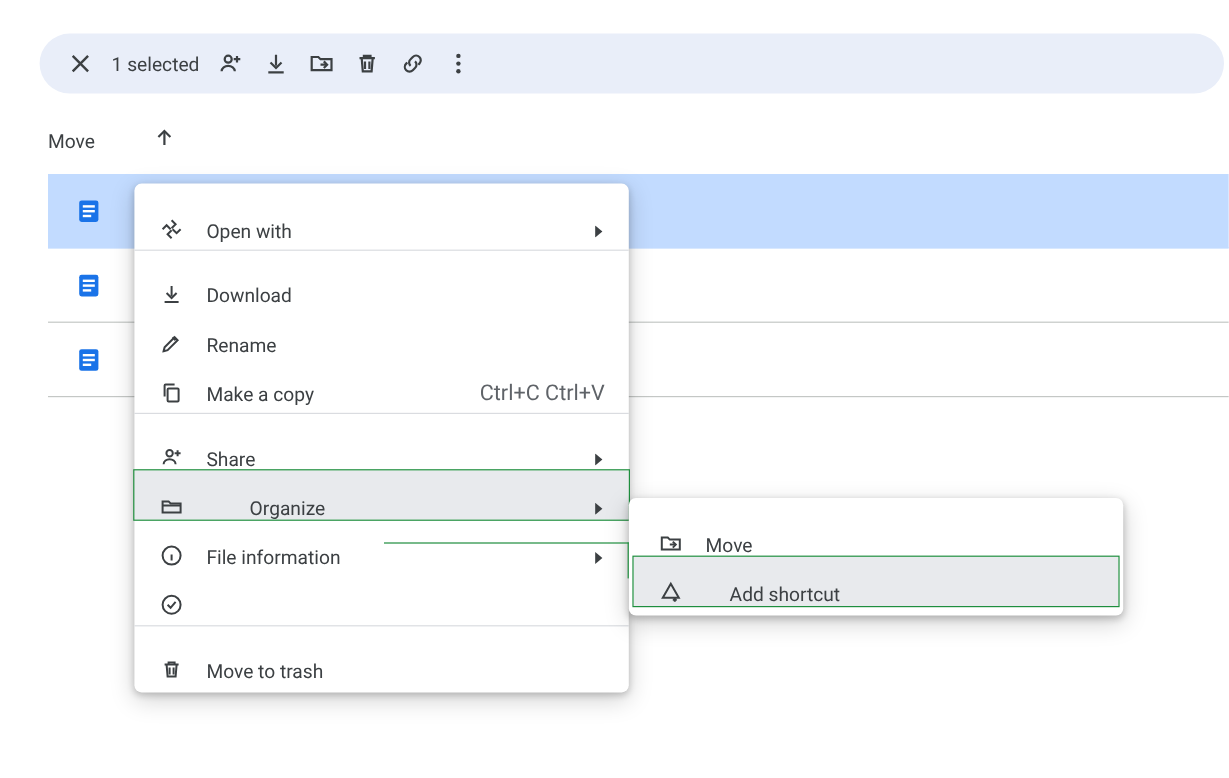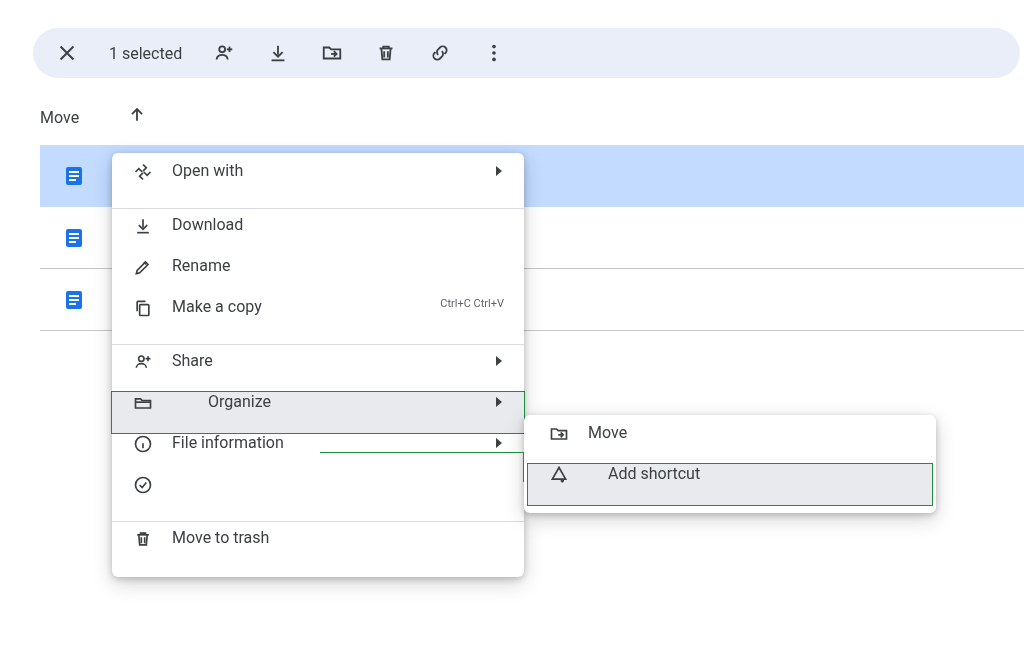--- a/index.html
+++ b/index.html
@@ -20,21 +20,21 @@
     position: absolute;
     left: 33px;
     top: 28px;
     right: 4px;
     height: 50px;
     background: #e9eef9;
     border-radius: 28px;
     display: flex;
     align-items: center;
     padding: 0 22px;
-    gap: 30px;
+    gap: 14px;
     color: #3c4043;
   }
   .selection-bar .icon-btn {
     width: 24px;
     height: 24px;
     display: inline-flex;
     align-items: center;
     justify-content: center;
     color: #3c4043;
   }
@@ -83,41 +83,41 @@
     width: 412px;
     background: #fff;
     border-radius: 6px;
     box-shadow: 0 2px 6px rgba(0,0,0,0.2), 0 6px 20px rgba(0,0,0,0.18);
     padding: 8px 0;
     z-index: 10;
   }
   .ctx-item {
     height: 41px;
     display: flex;
-    align-items: flex-start;
+    align-items: flex-end;
     padding: 0 20px;
     font-size: 16px;
     color: #3c4043;
     position: relative;
     cursor: default;
   }
   .ctx-item .mi-icon {
     width: 22px;
     height: 22px;
     margin-right: 18px;
     display: inline-flex;
     align-items: center;
     justify-content: center;
     color: #3c4043;
   }
   .ctx-item .mi-icon svg { width: 20px; height: 20px; }
   .ctx-item .mi-shortcut {
     margin-left: auto;
     color: #5f6368;
-    font-size: 11px;
+    font-size: 18px;
   }
   .ctx-item .mi-caret {
     margin-left: auto;
     color: #3c4043;
   }
   .ctx-item .mi-caret svg { width: 10px; height: 10px; }
   .ctx-sep {
     height: 1px;
     background: #dadce0;
     margin: 6px 0;

